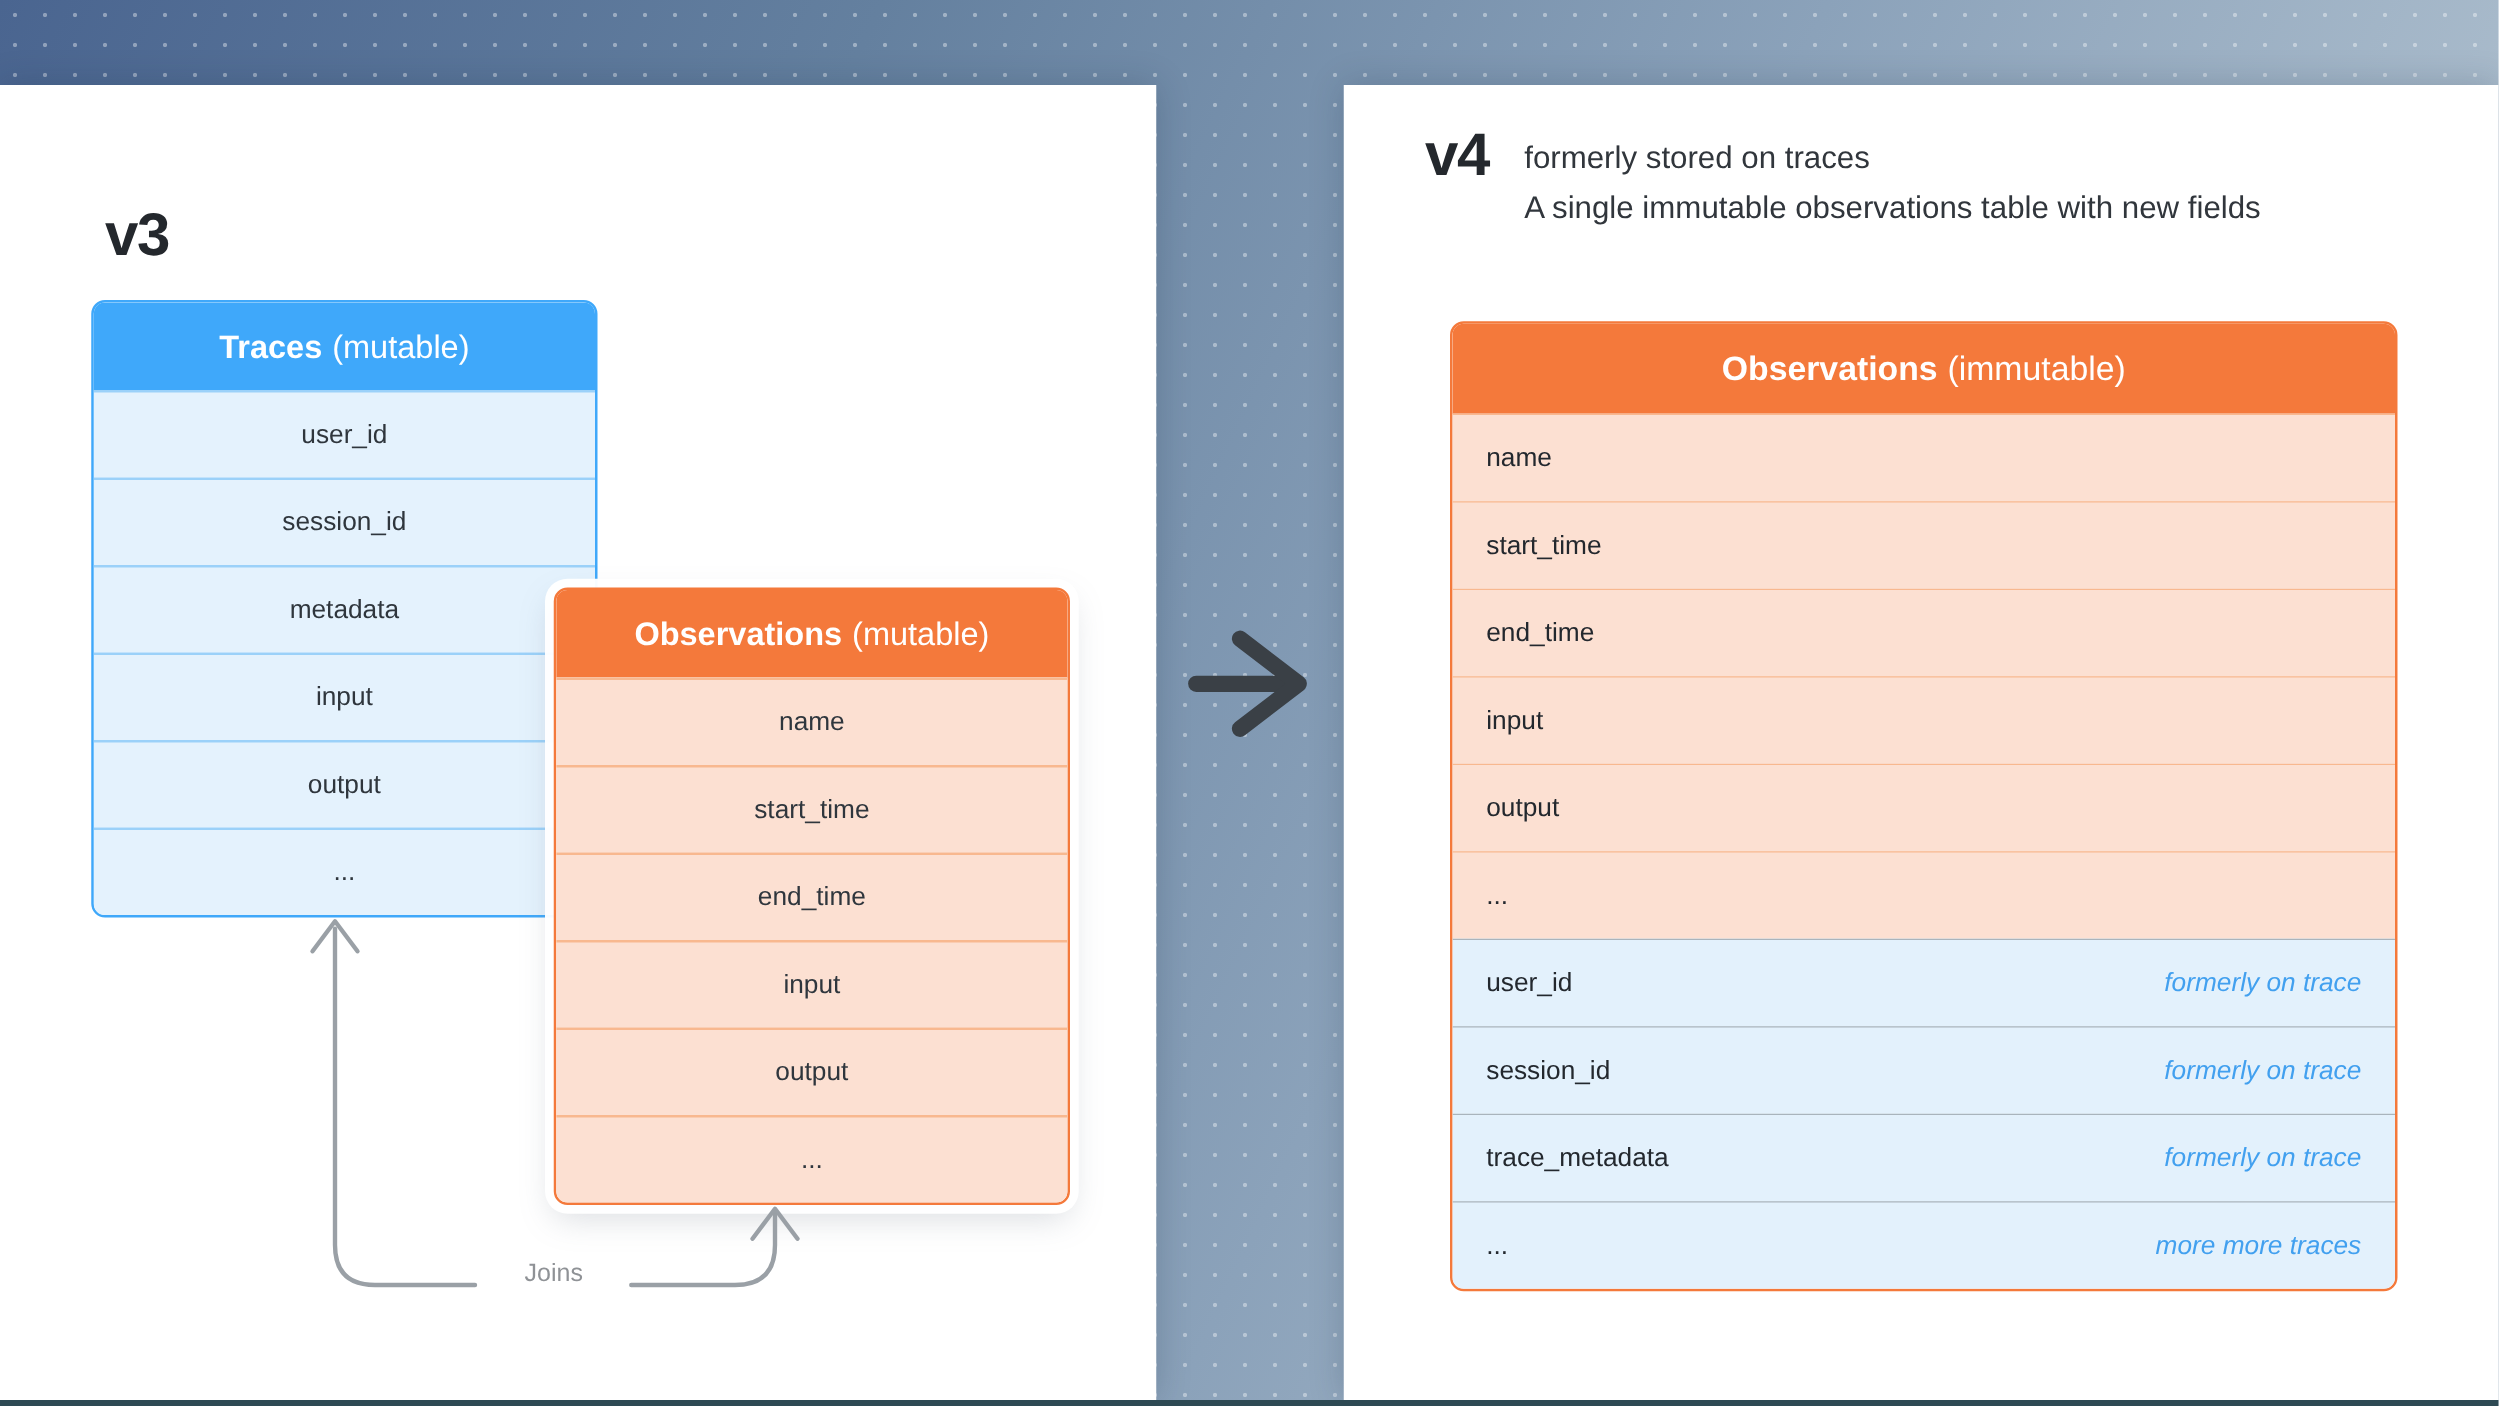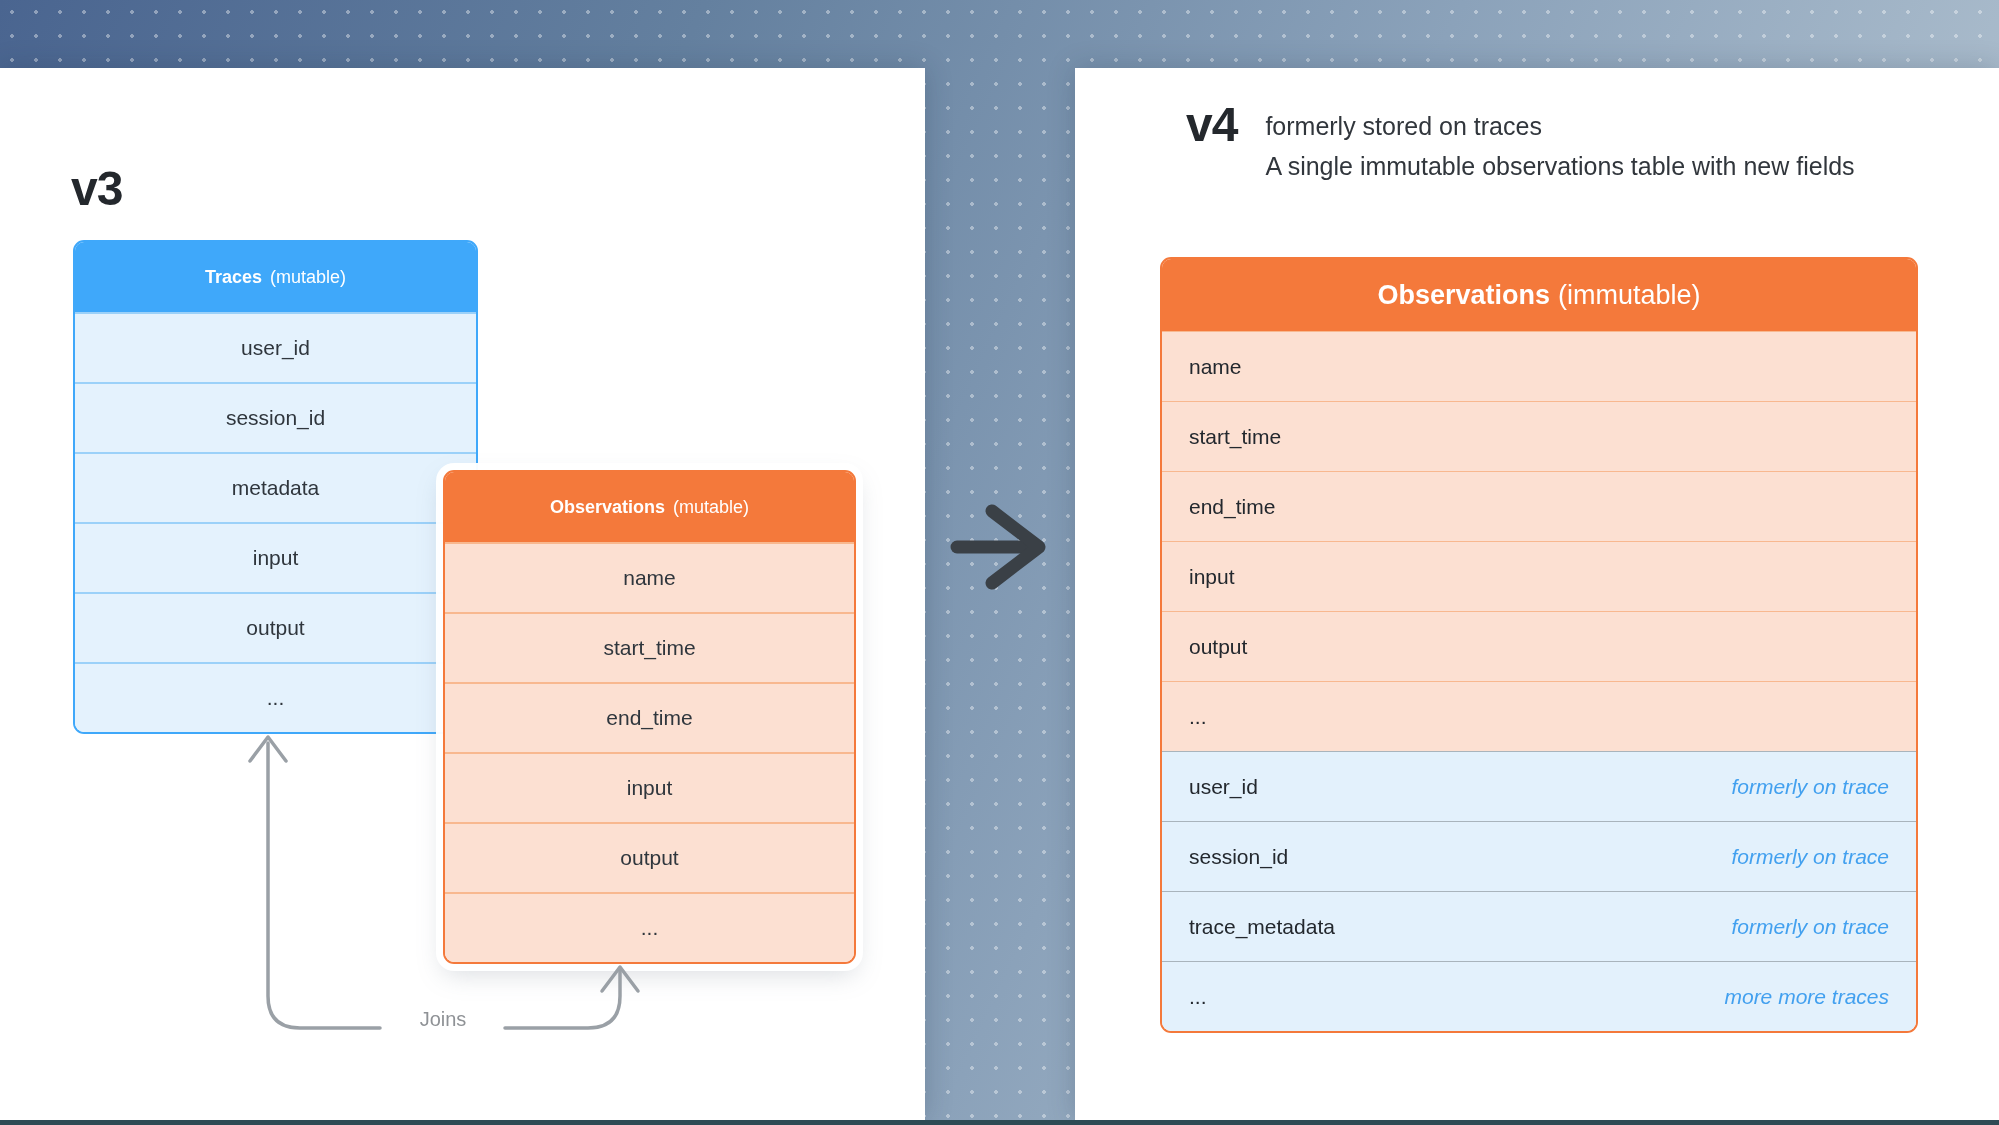--- a/index.html
+++ b/index.html
@@ -20,30 +20,30 @@
   }
   .panel.left  { left:0; width:925px; }
   .panel.right { left:1075px; width:924px; }
 
   .bottom-bar { position:absolute; left:0; bottom:0; width:100%; height:5px; background:#2e4a54; z-index:20; }
 
   
   .title-block { position:absolute; display:flex; align-items:flex-start; z-index:5; }
   .version { font-size:48px; font-weight:bold; color:#24282d; letter-spacing:-1px; line-height:1.05; }
   .subtitle { font-size:25px; color:#31363c; margin-left:28px; padding-top:12px; line-height:40px; }
-  .title-left  { left:71px;  top:96px; }
+  .title-left  { left:84px;  top:96px; }
 
   
   .dtable {
     position:absolute; border-radius:11px; overflow:hidden; z-index:4;
     background:#fff;
   }
   .dtable .thead {
     display:flex; align-items:center; justify-content:center;
-    color:#fff; font-size:18px;
+    color:#fff; font-size:26px;
   }
   .thead .tname { font-weight:bold; }
   .thead .tsuffix { margin-left:8px; font-weight:normal; }
   .trow {
     display:flex; align-items:center; justify-content:center;
     font-size:21px; color:#2f363d;
   }
 
   
   .traces-table { left:73px; top:240px; width:405px; border:2px solid #3fa8fa; }
@@ -131,21 +131,21 @@
   <div class="joins-label">Joins</div>
 
   <svg class="transform-arrow-svg" width="115" height="105" viewBox="938 493 115 105">
     <g fill="none" stroke="#3a4046" stroke-width="13" stroke-linecap="round" stroke-linejoin="round">
       <path d="M 957 547 L 1032 547"></path>
       <path d="M 992 511 L 1039 547 L 992 583"></path>
     </g>
   </svg>
 
   <div class="panel right">
-    <div class="title-block" style="position:absolute; left:65px; top:32px;margin-left:46px;">
+    <div class="title-block" style="position:absolute; left:65px; top:32px;">
       <div class="version">v4</div>
       <div class="subtitle" style="padding-top:6px;">
         <div>formerly stored on traces</div>
         <div>A single immutable observations table with new fields</div>
       </div>
     </div>
   </div>
 
   <div class="dtable obs-immutable">
     <div class="thead">

